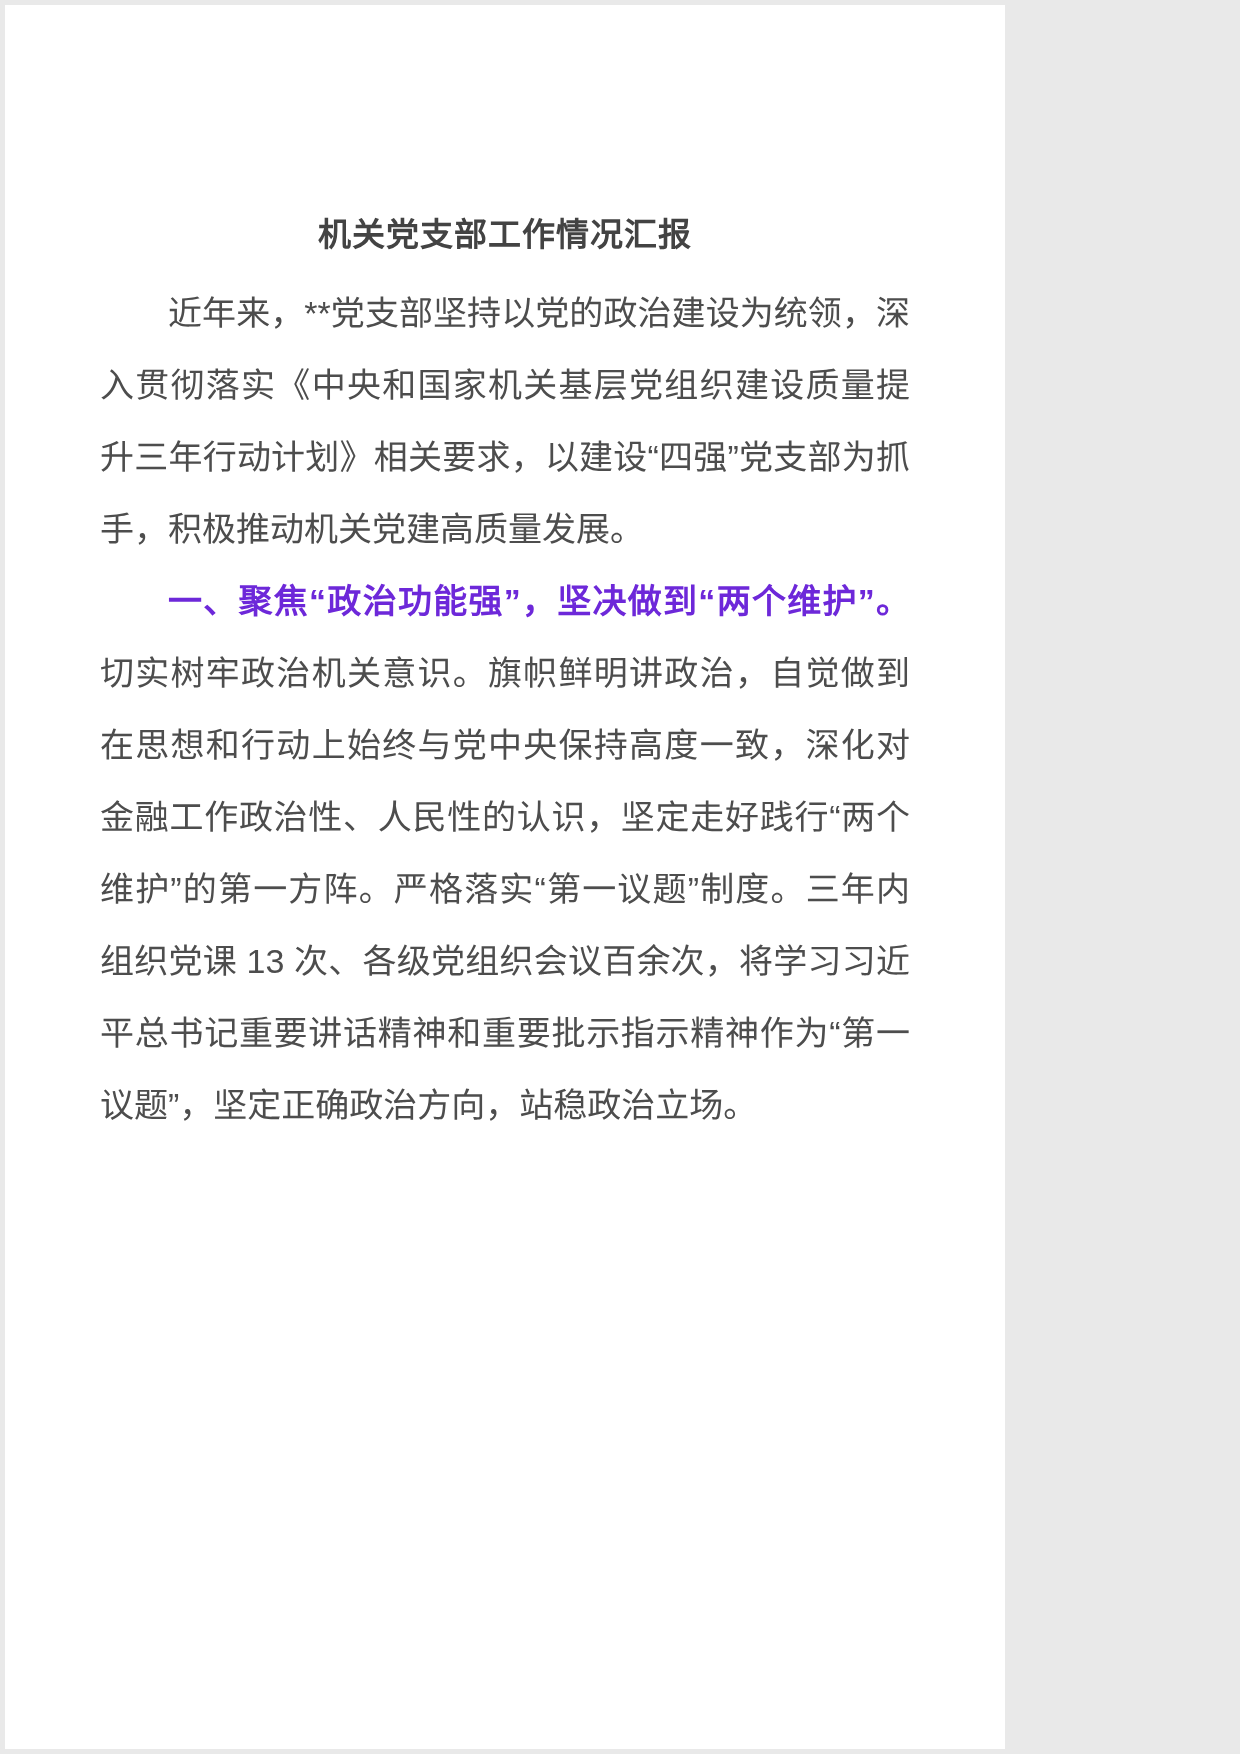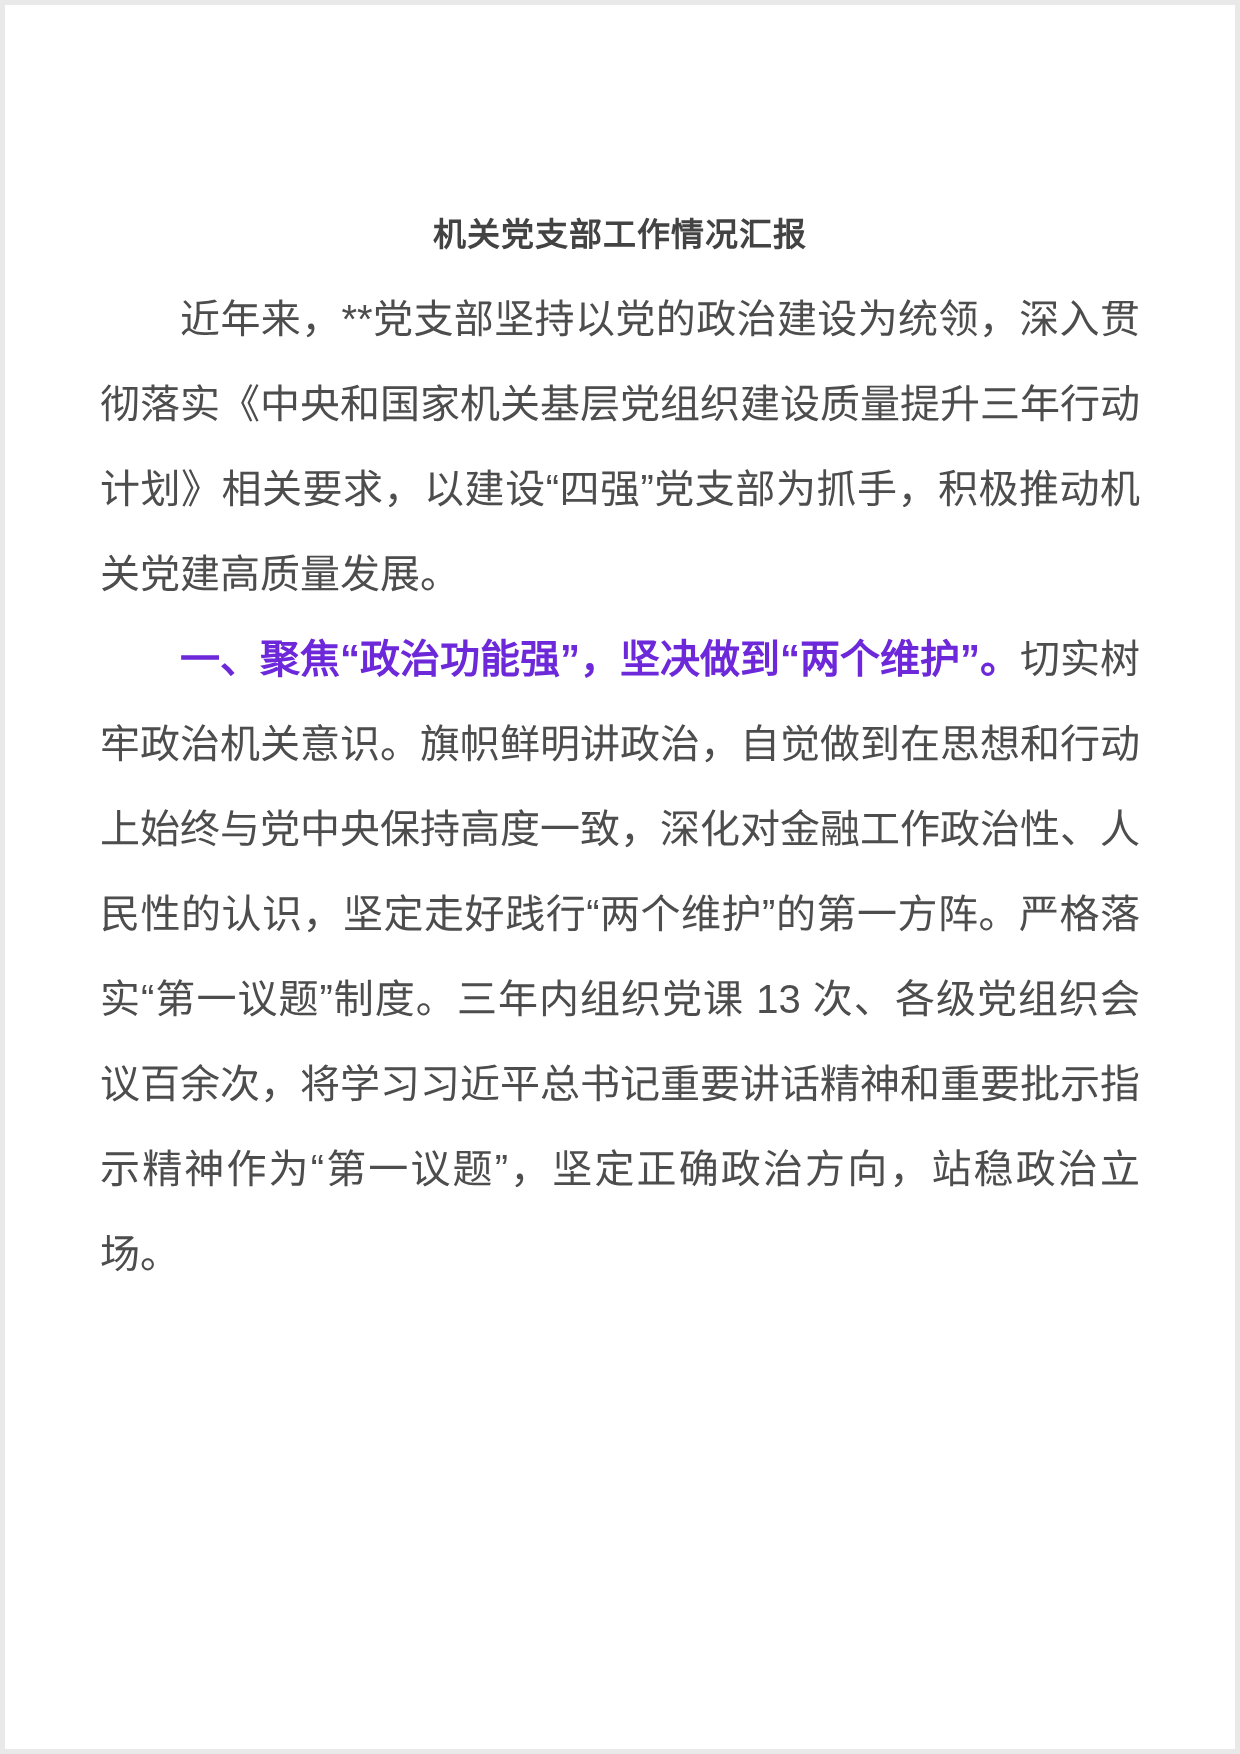--- a/index.html
+++ b/index.html
@@ -10,40 +10,40 @@
     width: 1240px;
     height: 1754px;
     position: relative;
     background: #e9e9e9;
     font-family: "Liberation Sans", "DejaVu Sans", sans-serif;
   }
   .page {
     position: absolute;
     left: 5px;
     top: 5px;
-    width: 1230px;
+    width: 1000px;
     height: 1744px;
     background: #ffffff;
     box-sizing: border-box;
     padding: 208px 95px 0 95px;
     overflow: hidden;
   }
   .doc-title {
     margin: 0;
     font-size: 33px;
     line-height: 43px;
     font-weight: 700;
     text-align: center;
     color: #434343;
     letter-spacing: 1px;
   }
   .para {
     margin: 0;
-    font-size: 40px;
-    line-height: 85px;
+    font-size: 34px;
+    line-height: 72px;
     color: #4d4d4d;
     text-align: justify;
     text-justify: inter-ideograph;
     text-indent: 2em;
     word-break: break-all;
     overflow-wrap: break-word;
   }
   .para:first-of-type {
     margin-top: 21px;
   }

